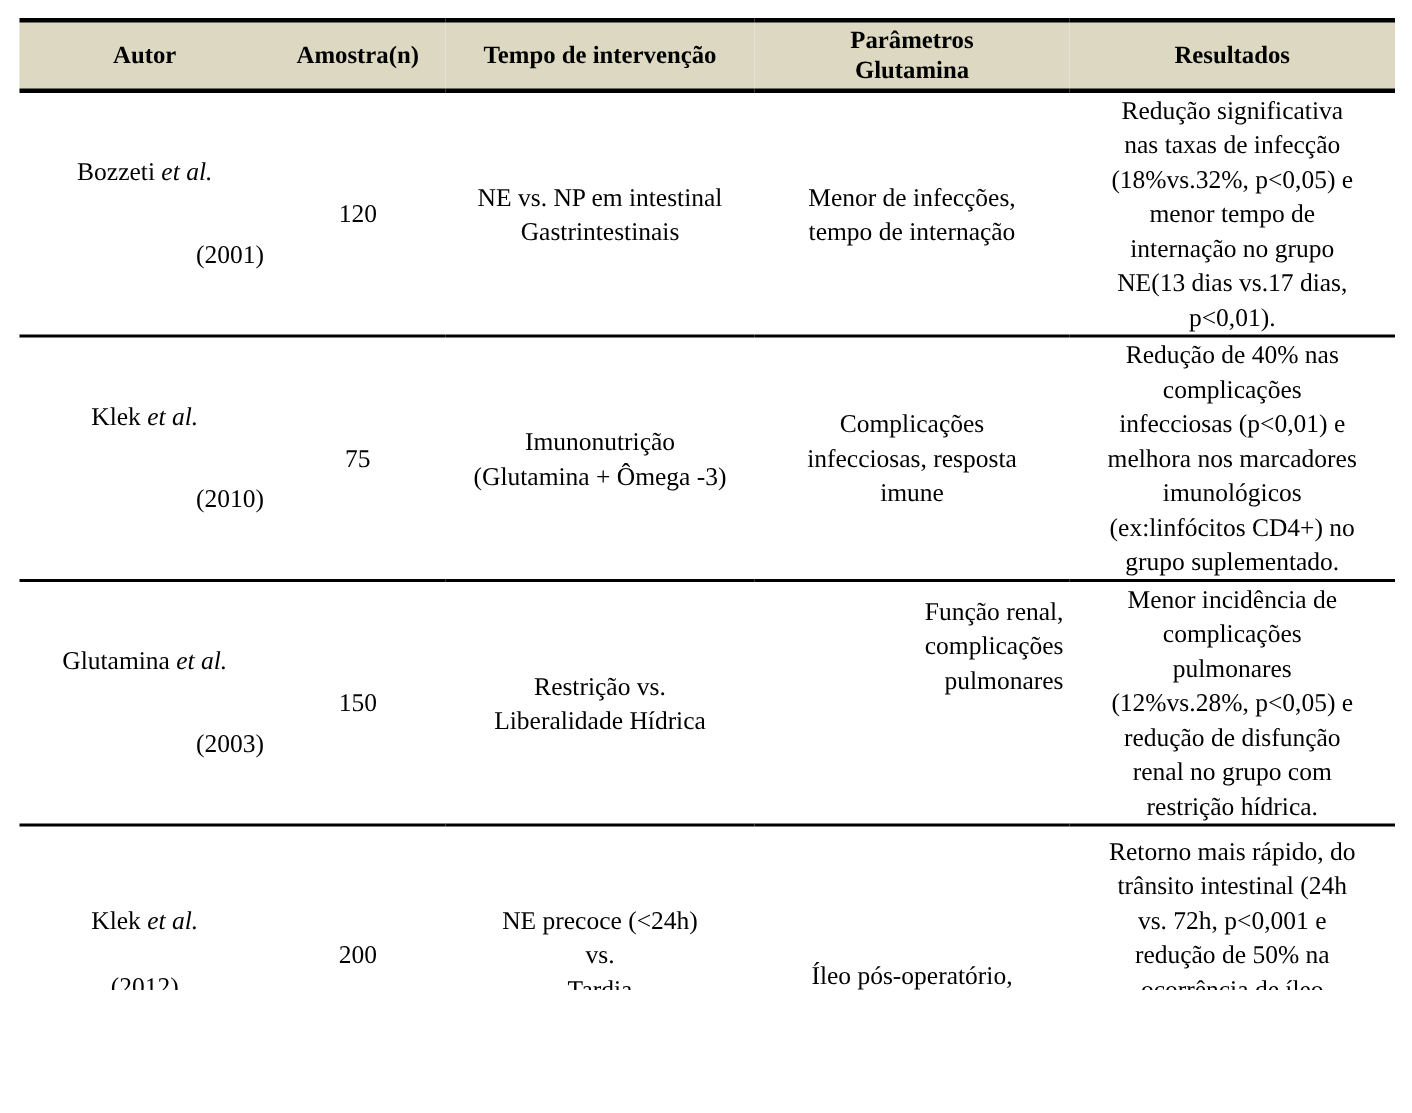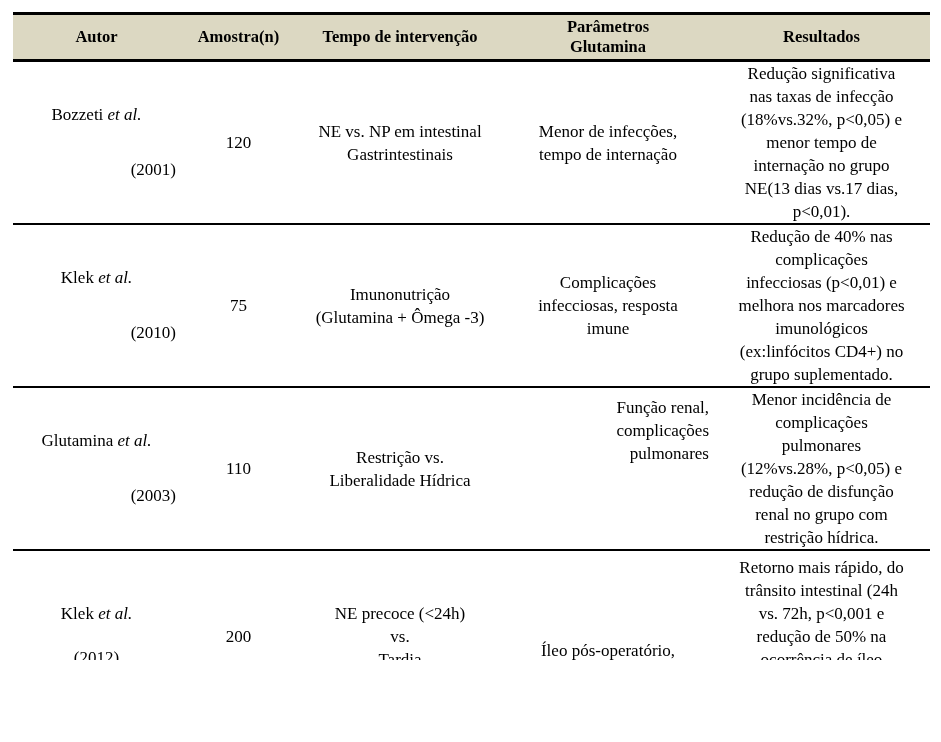--- a/index.html
+++ b/index.html
@@ -135,21 +135,21 @@
 imunológicos
 (ex:linfócitos CD4+) no
 grupo suplementado.</td>
         </tr>
 
         <tr class="row-3">
           <td class="author-cell">
             <div class="author-line"><span>Glutamina</span> <i class="etal">et al.</i></div>
             <div class="year-line gap">(2003)</div>
           </td>
-          <td>110</td>
+          <td>150</td>
           <td>Restrição vs.
 Liberalidade Hídrica</td>
           <td class="v-top align-left">Função renal,
 complicações
 pulmonares</td>
           <td class="results-cell">Menor incidência de
 complicações
 pulmonares
 (12%vs.28%, p&lt;0,05) e
 redução de disfunção

